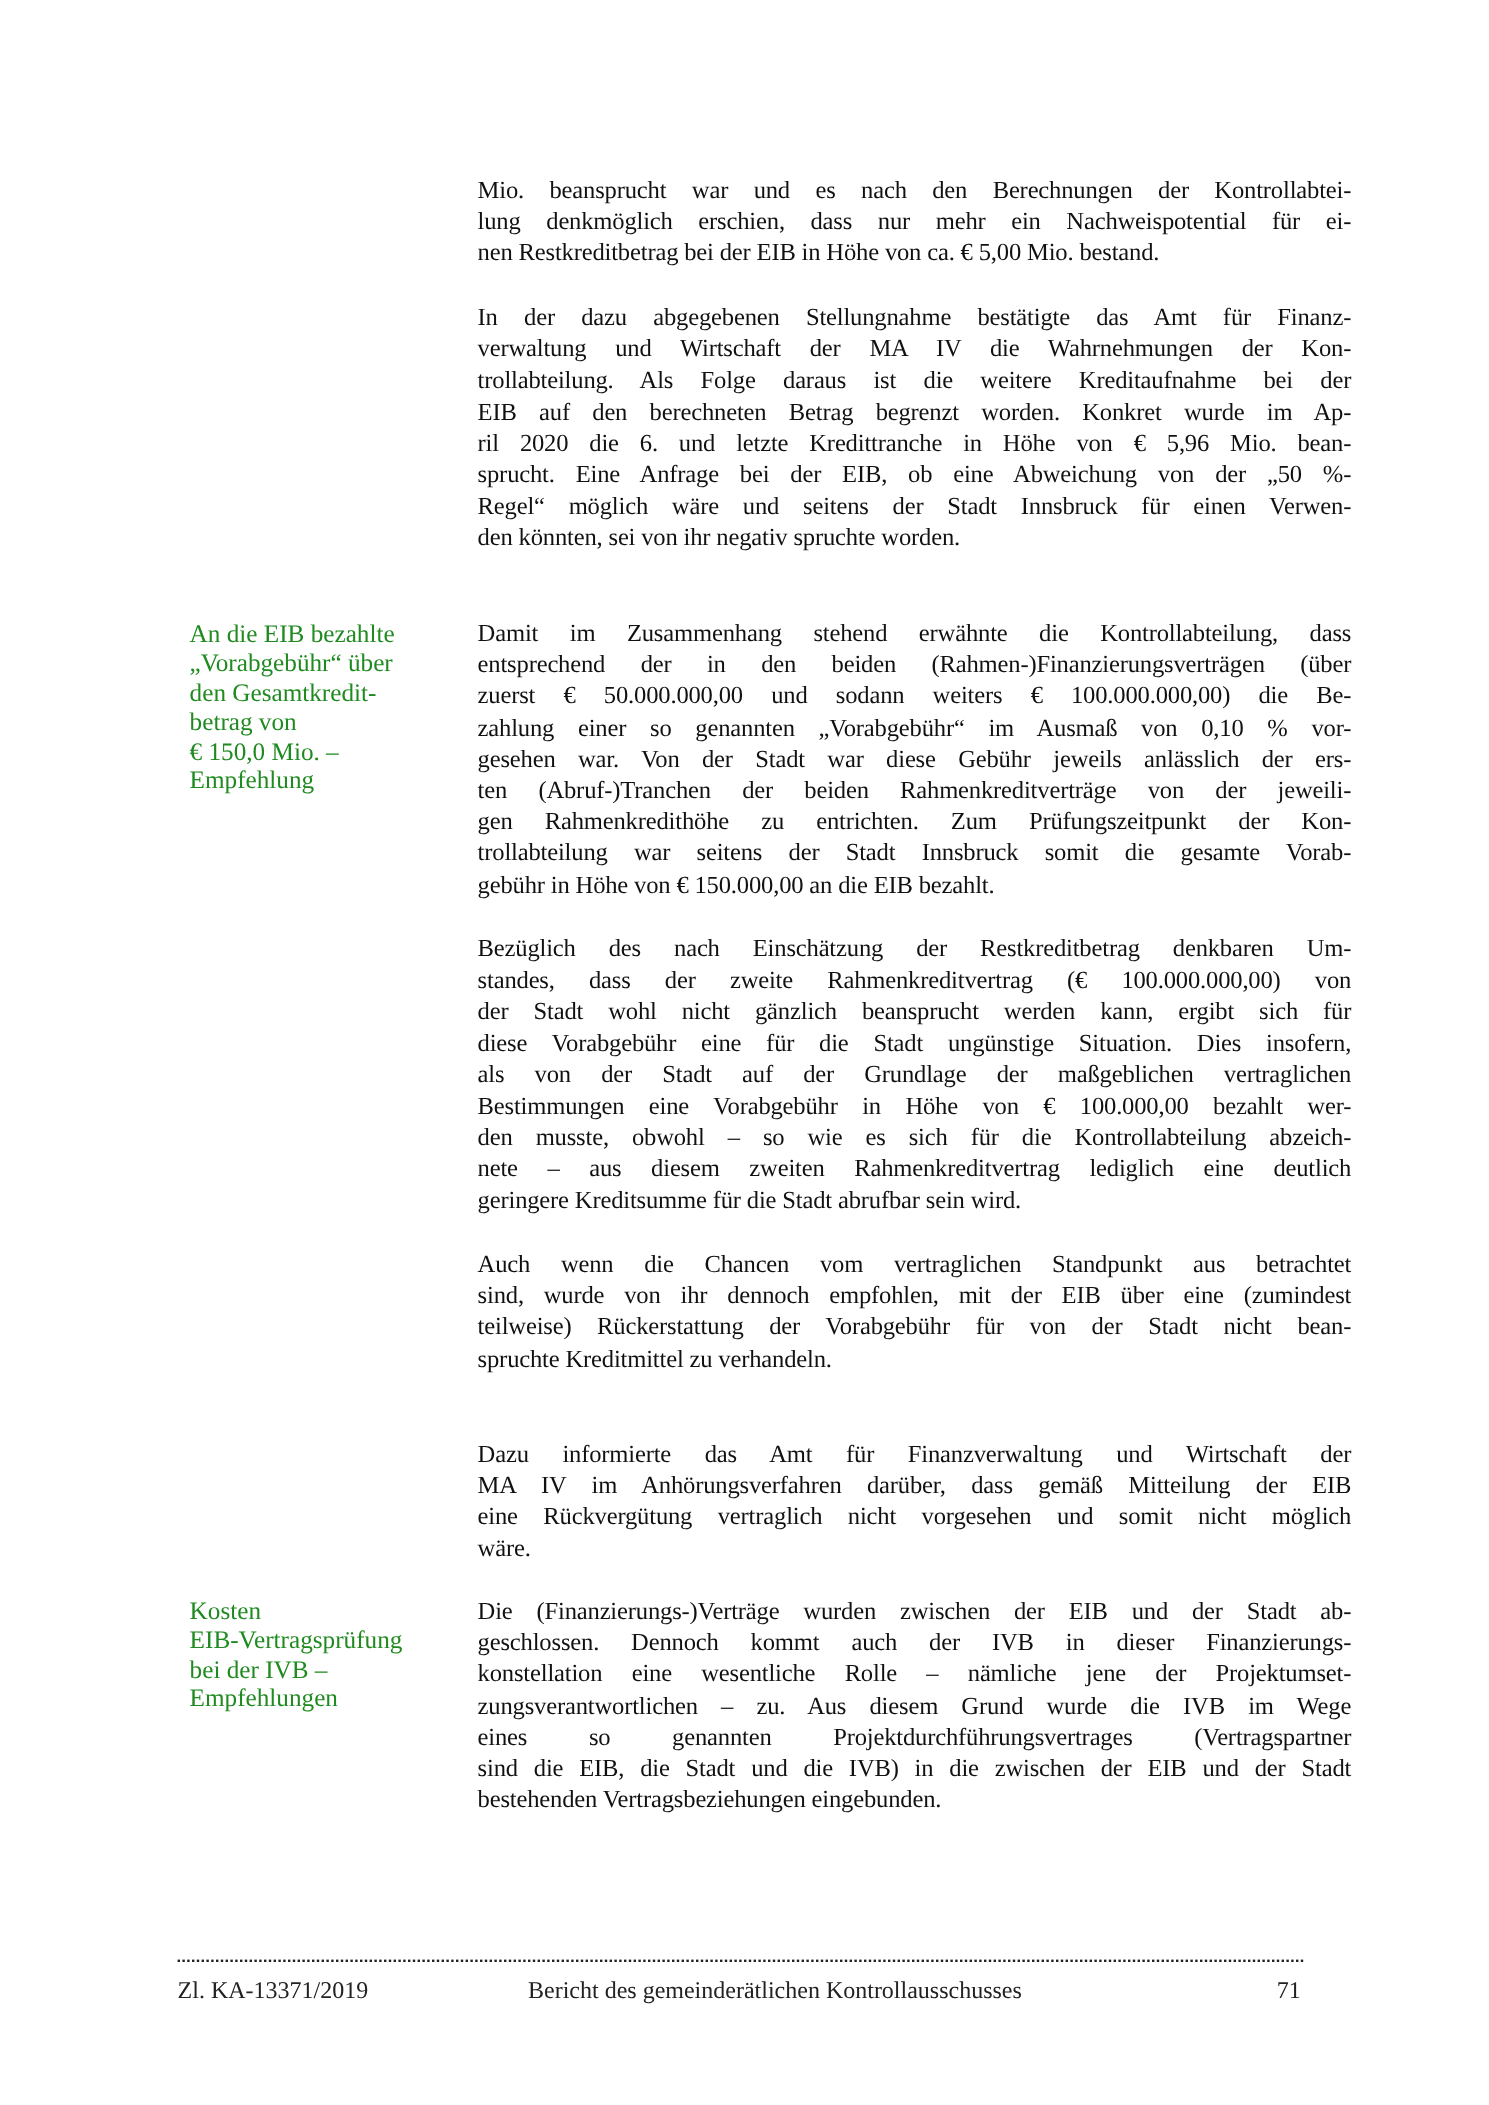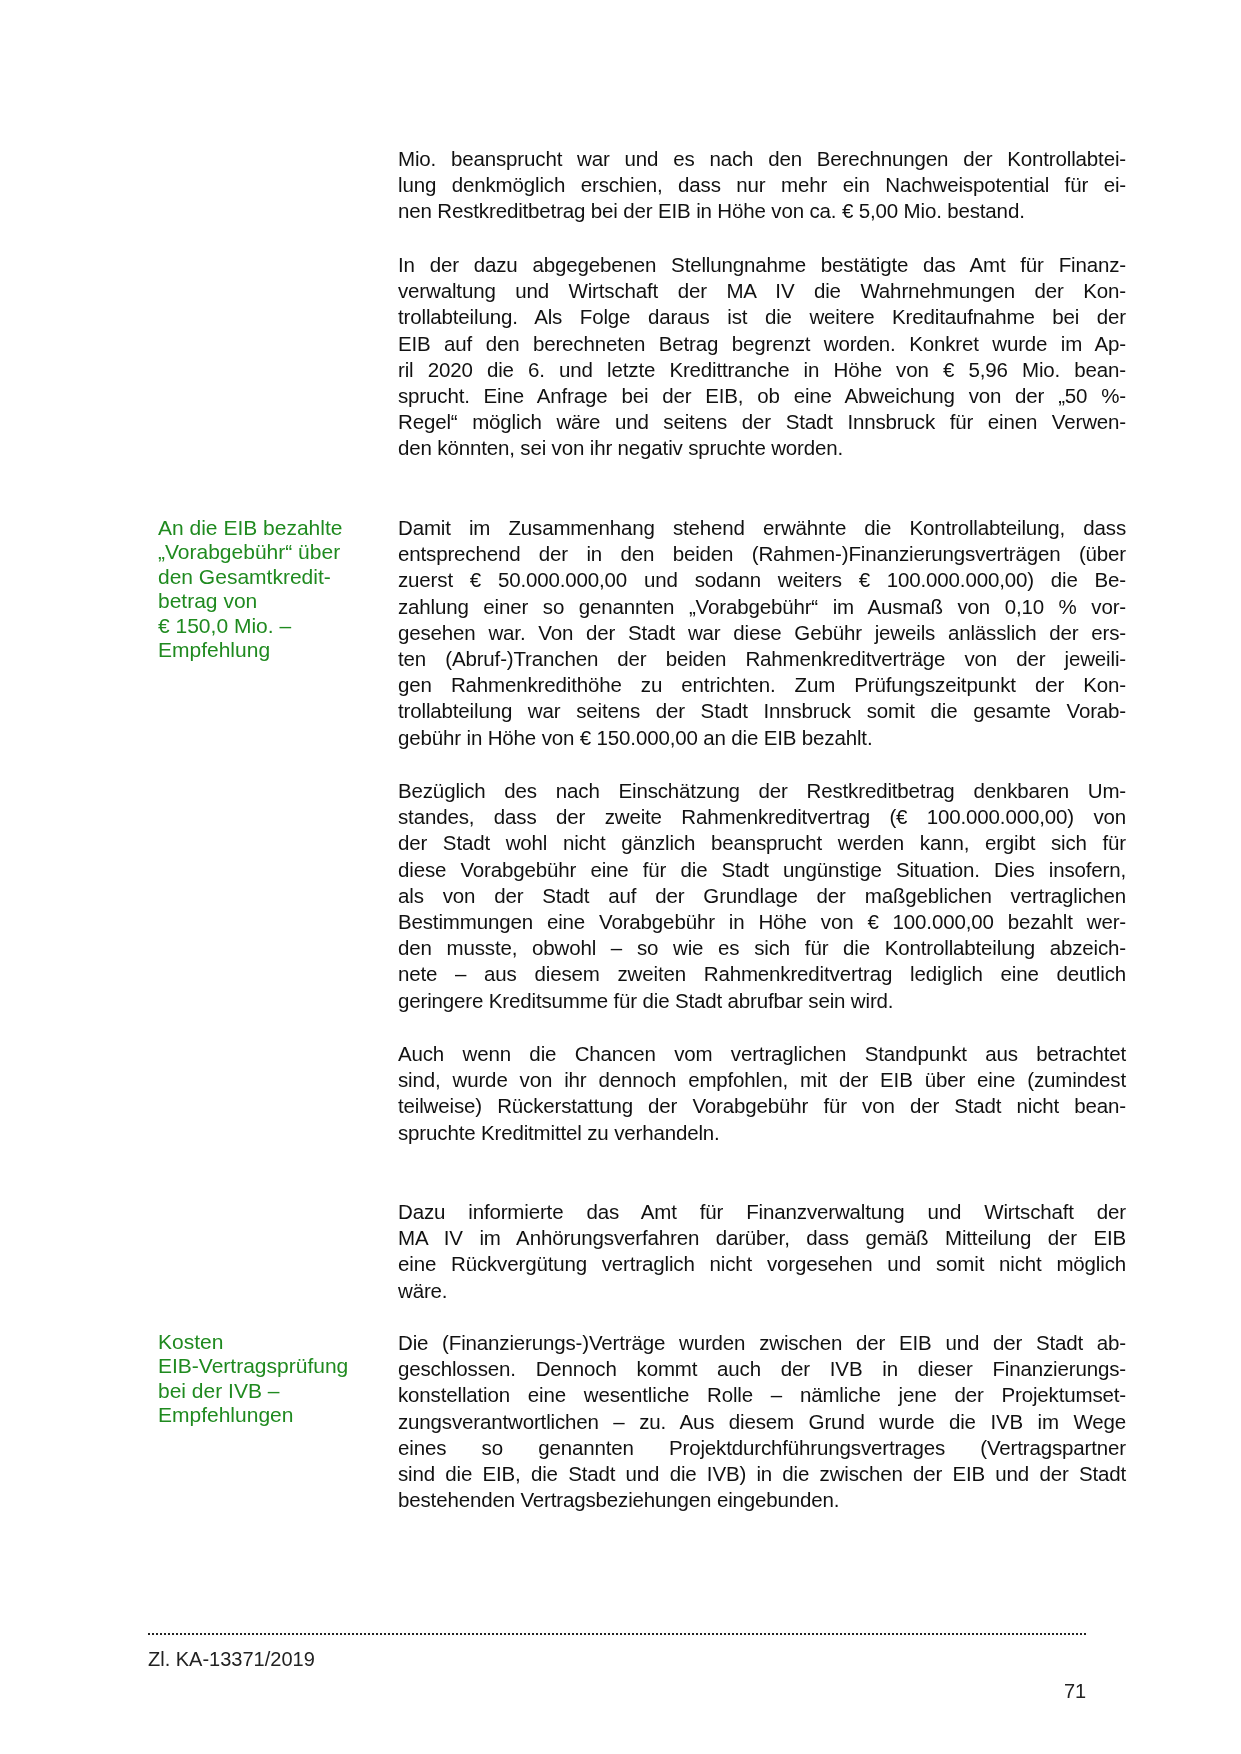--- a/index.html
+++ b/index.html
@@ -1,27 +1,27 @@
 <!DOCTYPE html>
 <html><head>
   <meta charset="utf-8">
   <style>
     html, body { margin: 0; padding: 0; background: #ffffff; }
     body { width: 1241px; height: 1754px; position: relative; overflow: hidden; font-family: "Liberation Sans", sans-serif; color: #111111; }
-    .page { position: absolute; left: 0; top: 0; width: 988px; height: 1754px; }
+    .page { position: absolute; left: 0; top: 0; width: 988px; height: 1754px; font-family: Liberation Serif, serif; }
     .para { position: absolute; left: 398px; width: 728px; font-size: 20.5px; line-height: 26.2px; text-align: justify; hyphens: manual; margin: 0; letter-spacing: -0.15px; }
     .para .ln { display: block; text-align: justify; text-align-last: justify; white-space: nowrap; }
     .para .ln.last { text-align-last: left; }
     .note { position: absolute; left: 158px; width: 200px; font-size: 21px; line-height: 24.4px; color: #1f8a1f; margin: 0; }
     .note .nl { display: block; white-space: nowrap; }
     .footer-rule { position: absolute; left: 148px; width: 938px; top: 1633px; height: 0; border-top: 2px dotted #222222; }
     .footer { position: absolute; top: 1648px; font-size: 20px; color: #222222; }
     .footer.left { left: 148px; }
     .footer.center { left: 440px; }
-    .footer.right { left: 1064px; margin-top: 32px; }
+    .footer.right { left: 1064px; }
   </style>
 </head>
 <body>
 
 <div class="page">
 
   <div class="para" style="top:146px;">
     <span class="ln">Mio. beansprucht war und es nach den Berechnungen der Kontrollabtei-</span>
     <span class="ln">lung denkmöglich erschien, dass nur mehr ein Nachweispotential für ei-</span>
     <span class="ln last">nen Restkreditbetrag bei der EIB in Höhe von ca. € 5,00 Mio. bestand.</span>
@@ -97,15 +97,16 @@
     <span class="ln">geschlossen. Dennoch kommt auch der IVB in dieser Finanzierungs-</span>
     <span class="ln">konstellation eine wesentliche Rolle – nämliche jene der Projektumset-</span>
     <span class="ln">zungsverantwortlichen – zu. Aus diesem Grund wurde die IVB im Wege</span>
     <span class="ln">eines so genannten Projektdurchführungsvertrages (Vertragspartner</span>
     <span class="ln">sind die EIB, die Stadt und die IVB) in die zwischen der EIB und der Stadt</span>
     <span class="ln last">bestehenden Vertragsbeziehungen eingebunden.</span>
   </div>
 
   <div class="footer-rule"></div>
   <div class="footer left">Zl. KA-13371/2019</div>
+  <div class="footer center">Bericht des gemeinderätlichen Kontrollausschusses</div>
   <div class="footer right">71</div>
 
 </div>
 
 </body></html>

